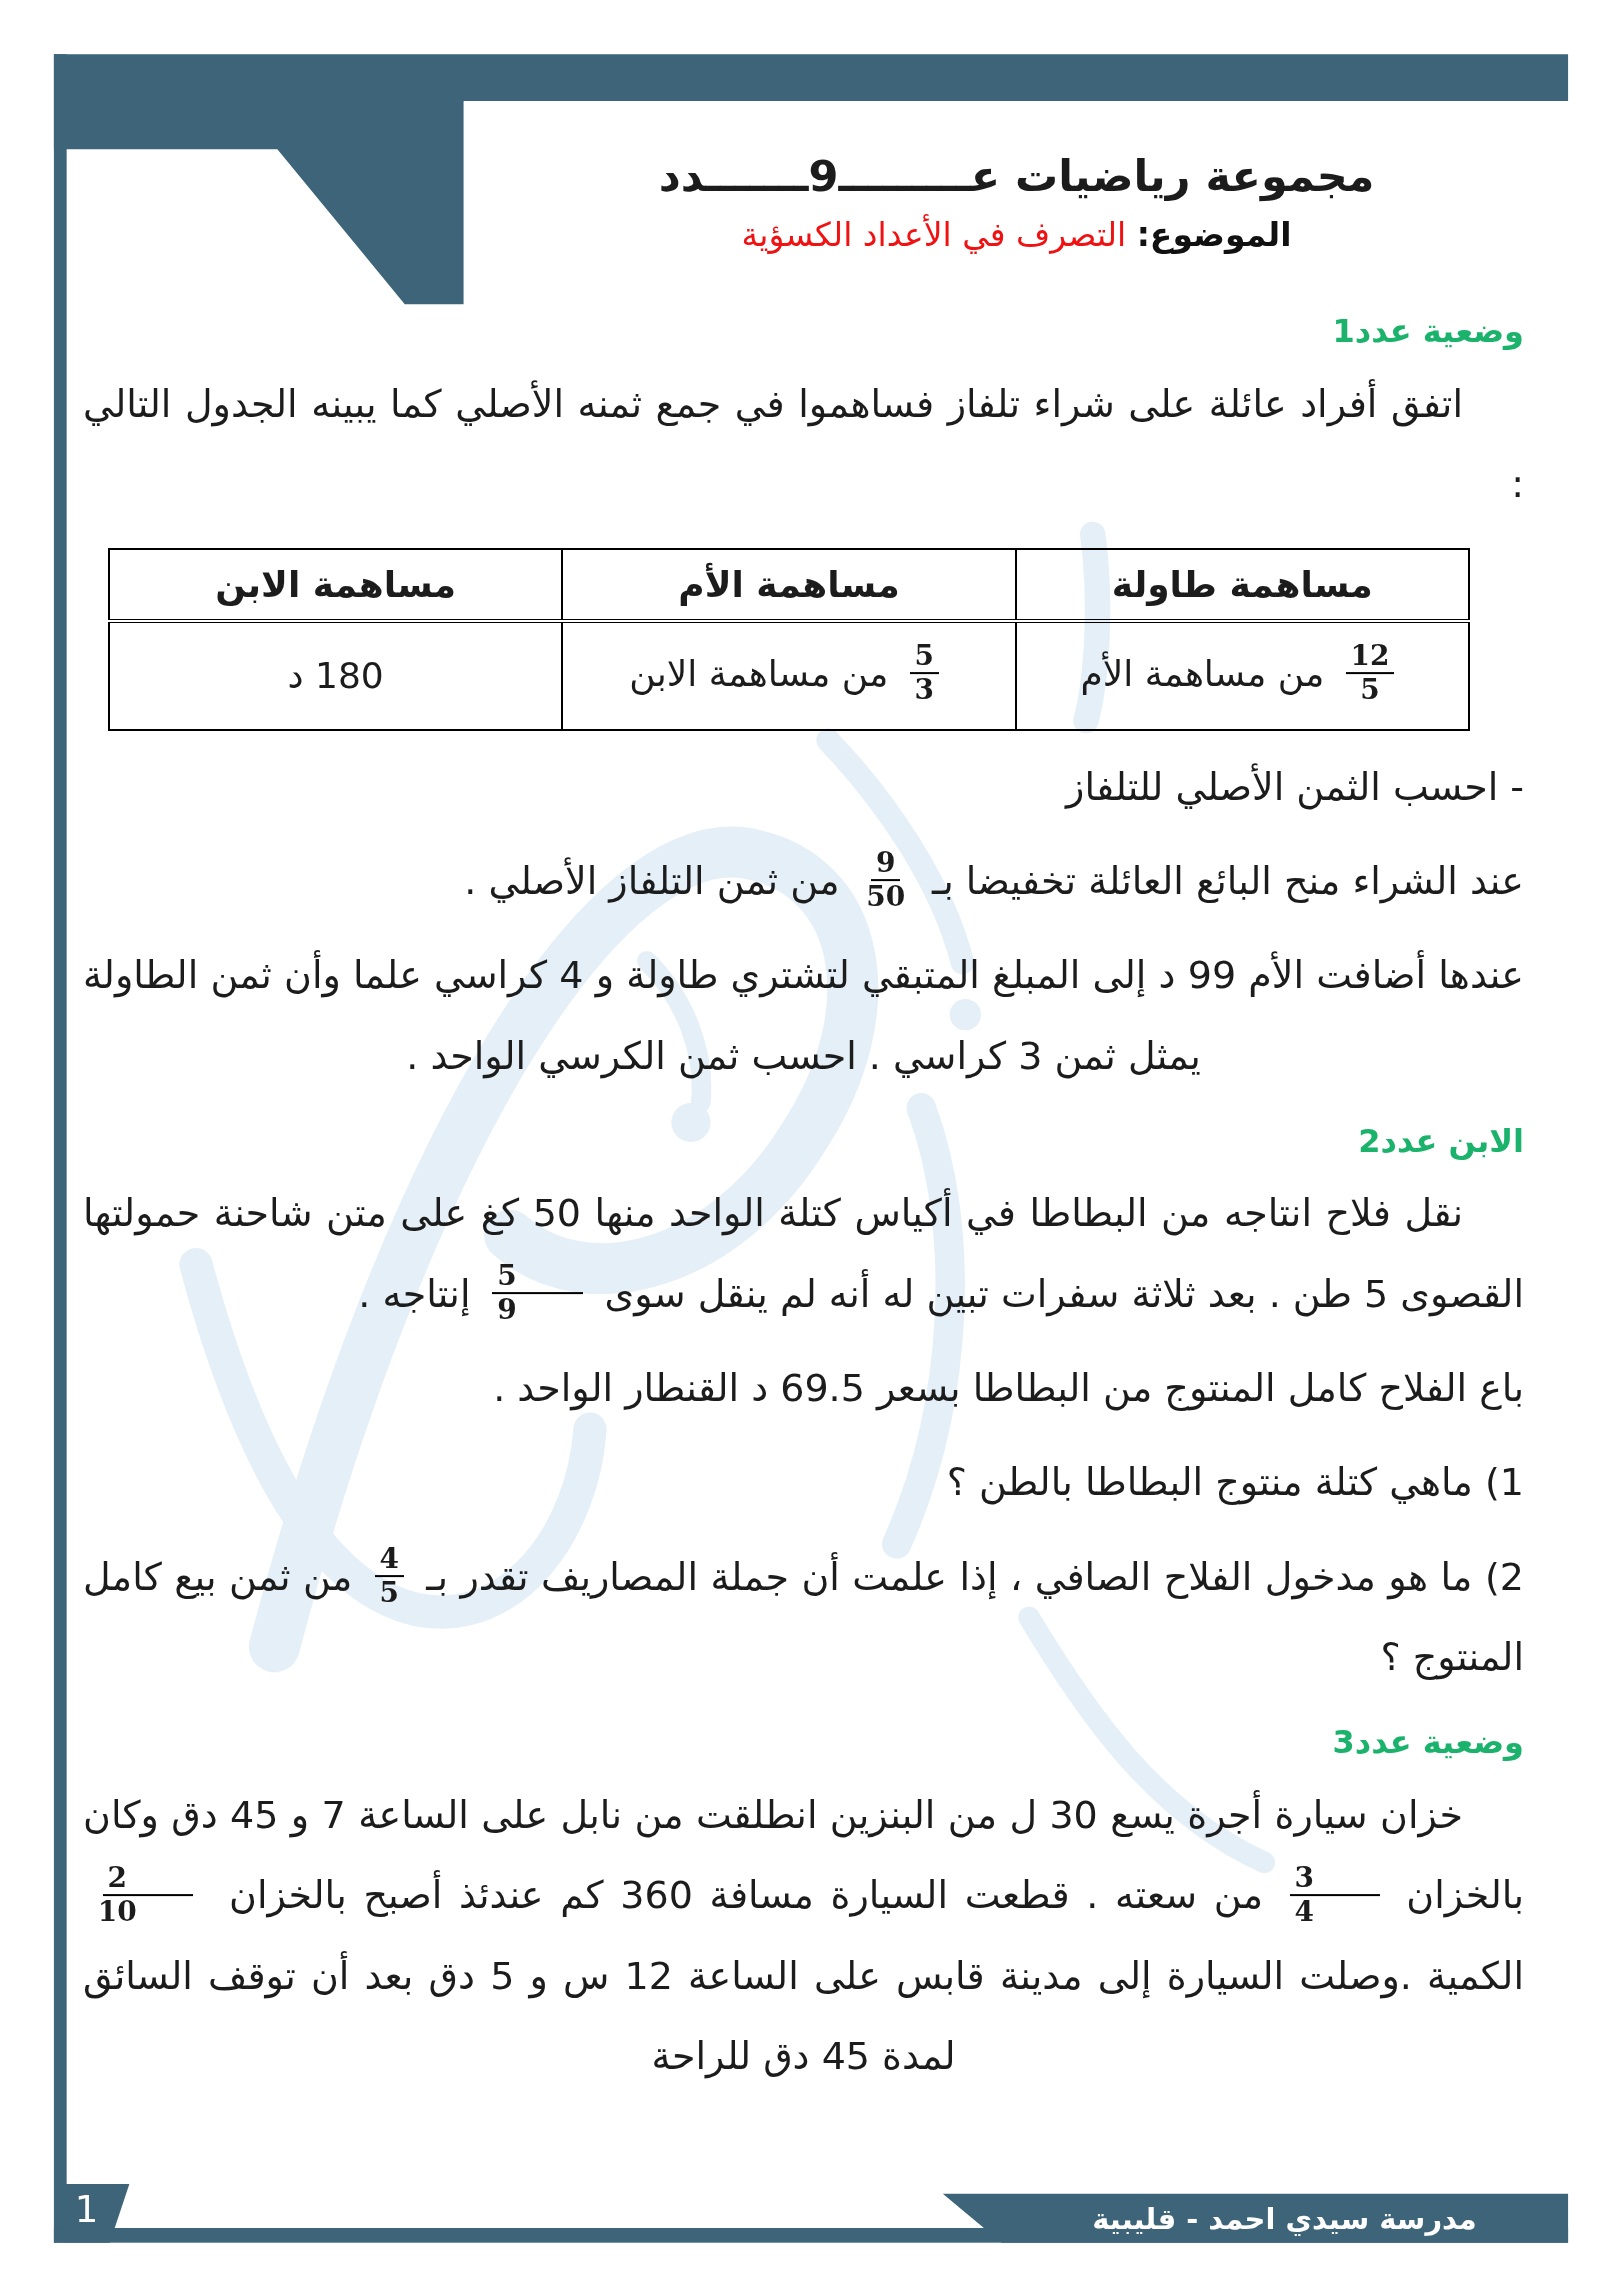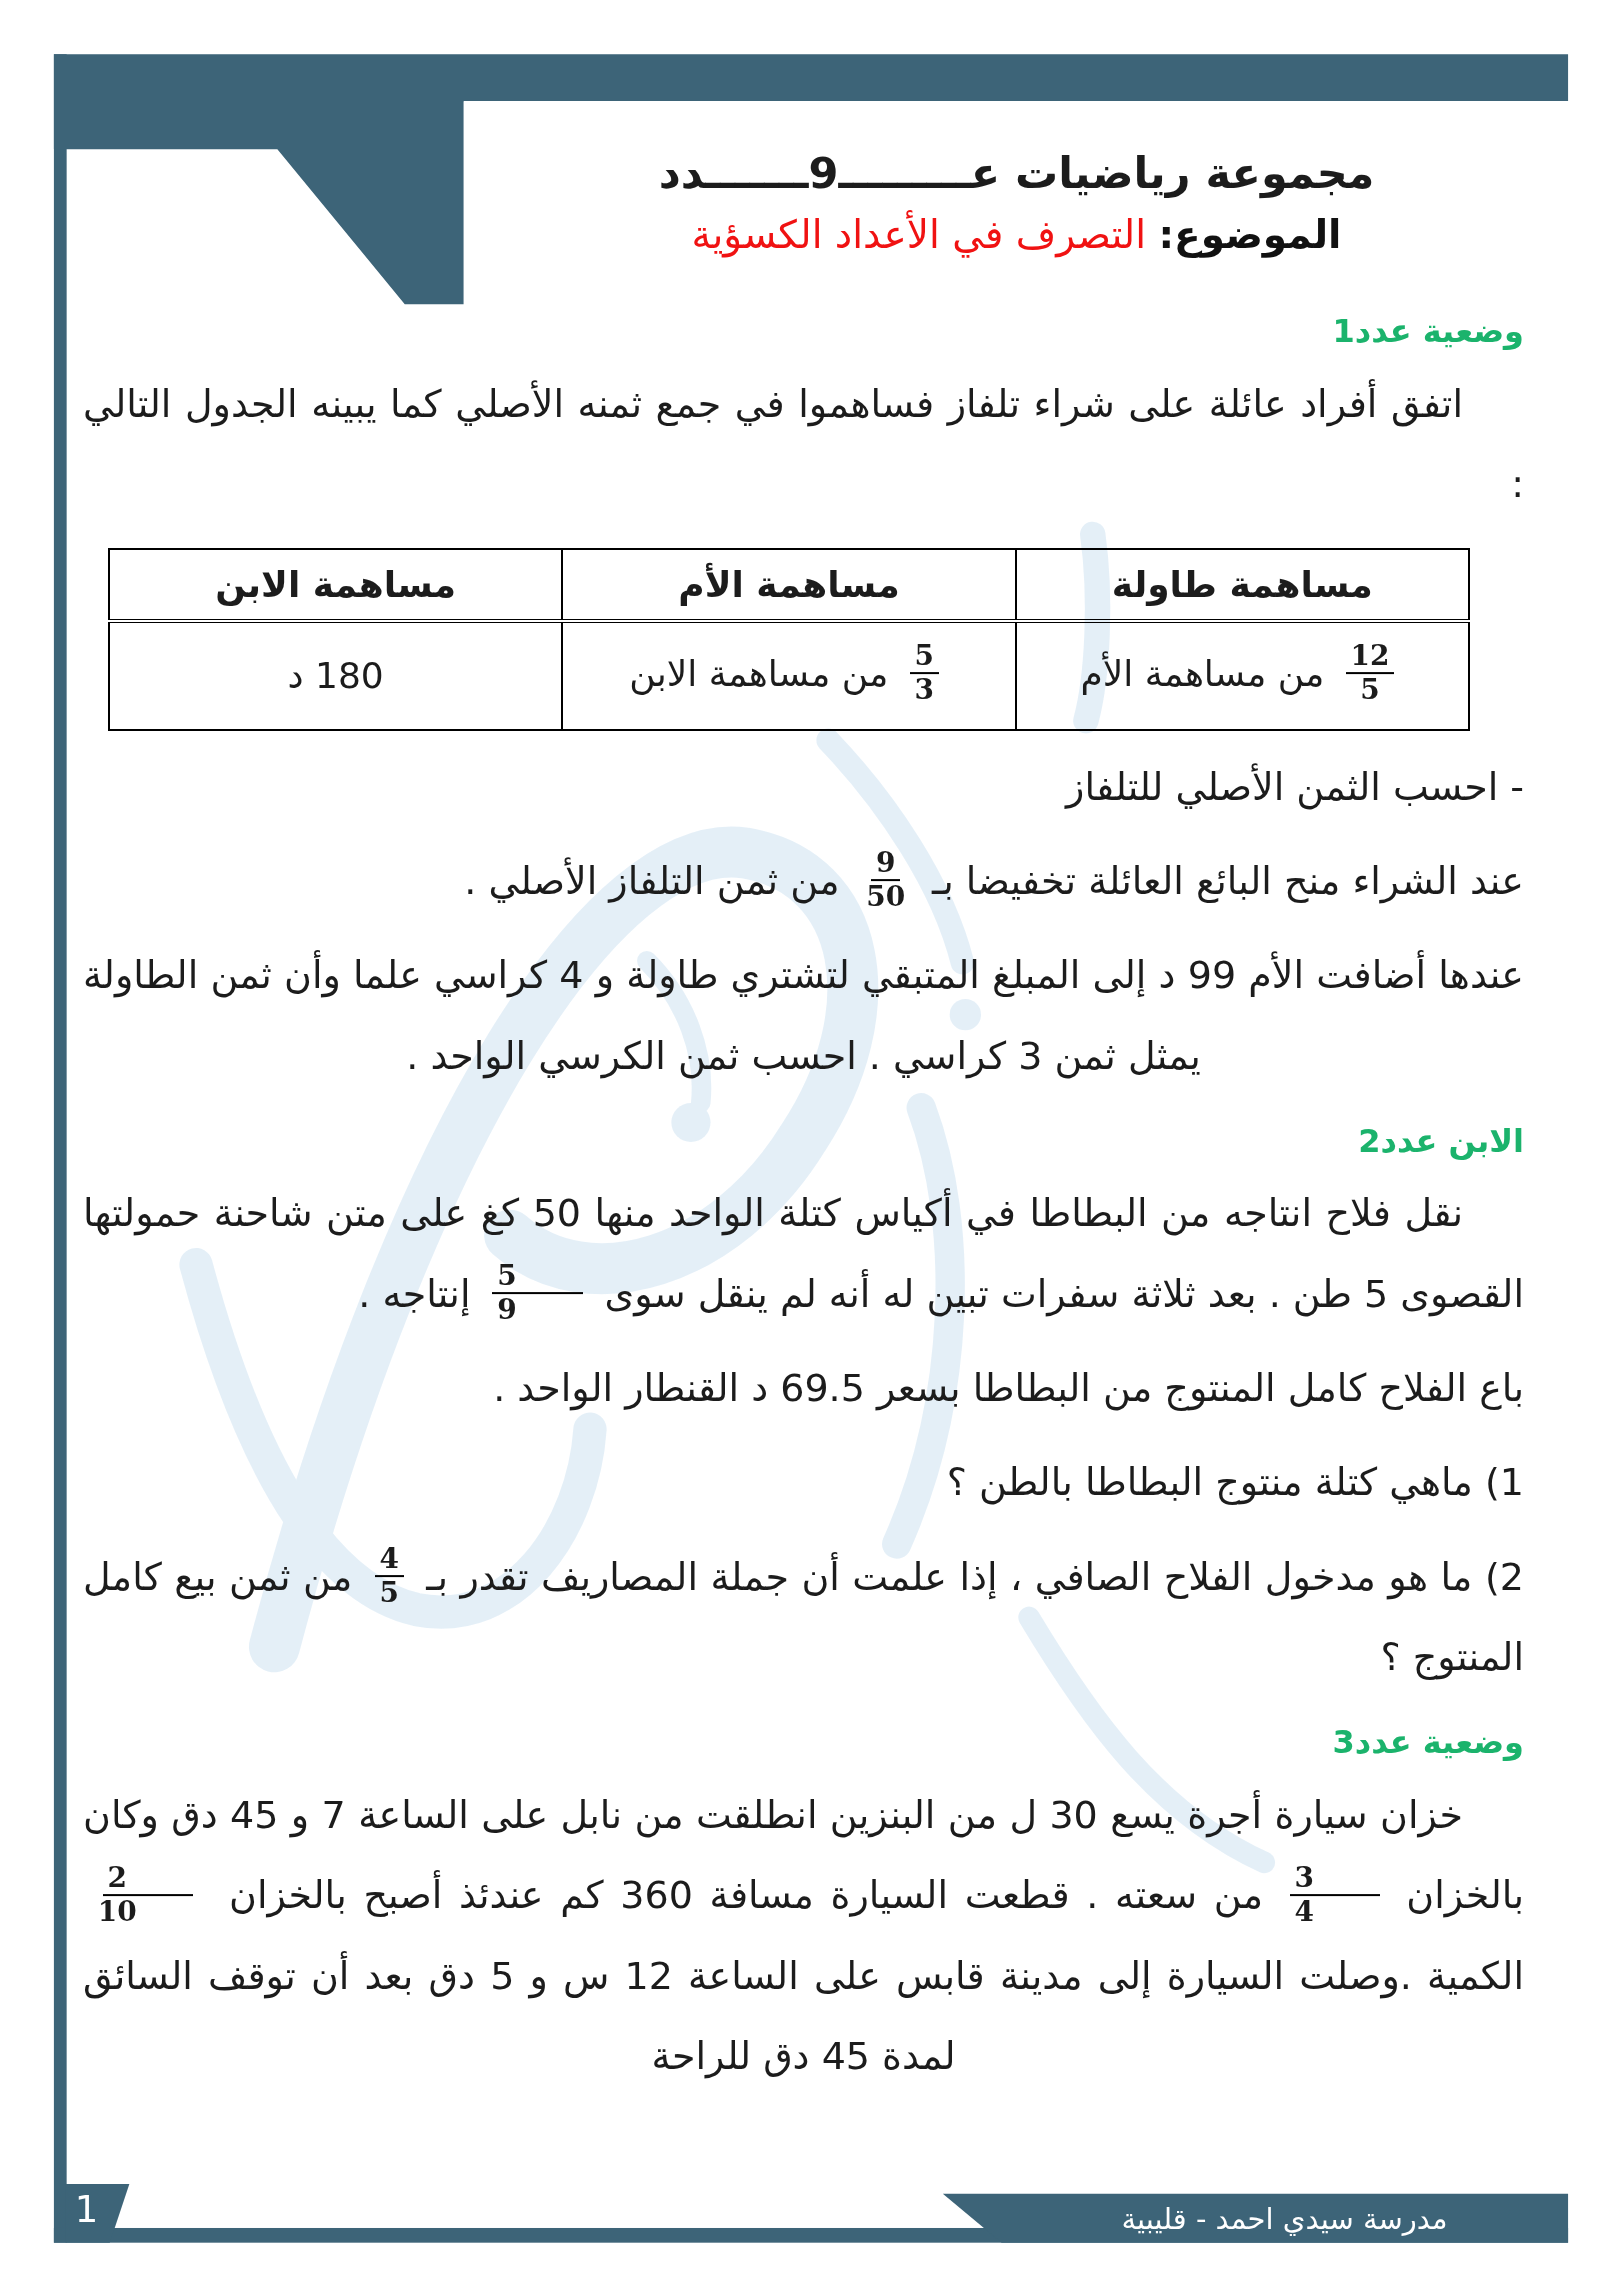--- a/index.html
+++ b/index.html
@@ -16,21 +16,21 @@
   }
   .layer{position:absolute;left:0;top:0;}
   #frame-svg{z-index:1;}
   #wm-svg{z-index:0;}
   
   .header-box{
     position:absolute;left:464px;top:101px;width:1105px;height:203px;background:#fff;z-index:2;
     display:flex;flex-direction:column;align-items:center;justify-content:center;direction:rtl;gap:13.7px;
   }
   .doc-title{font-size:43px;font-weight:bold;letter-spacing:0;white-space:nowrap;}
-  .subject-line{font-size:39px;white-space:nowrap;}
+  .subject-line{font-size:33px;white-space:nowrap;}
   .subject-label{font-weight:bold;color:#111;}
   .subject-text{color:var(--red);}
   
   .content{
     position:absolute;left:83px;top:312px;width:1441px;z-index:2;direction:rtl;text-align:right;
   }
   .sec-head{
     color:var(--heading);font-size:32px;font-weight:600;margin:25.5px 0 9.8px 0;text-align:right;
   }
   .section:first-child .sec-head{margin-top:0;}
@@ -52,21 +52,21 @@
   .ctable th,.ctable td{border:2px solid #000;text-align:center;vertical-align:middle;padding:3.9px 7.8px;}
   .ctable th{font-weight:bold;height:61px;border-bottom:4.9px double #000;}
   .ctable td{height:98px;}
   
   .page-number{
     position:absolute;left:61px;top:2184px;width:51px;height:51px;z-index:3;
     color:#fff;font-size:37px;display:flex;align-items:center;justify-content:center;
   }
   .school{
     position:absolute;left:1010px;top:2194px;width:549px;height:49px;z-index:3;direction:rtl;
-    color:#fff;font-size:29px;font-weight:normal;display:flex;align-items:center;justify-content:center;
+    color:#fff;font-size:29px;font-weight:bold;display:flex;align-items:center;justify-content:center;
   }
 </style>
 </head>
 <body>
 
 <div class="page">
 
   <svg id="wm-svg" class="layer" width="1621" height="2293" viewBox="0 0 1654 2339" opacity="0.55">
     <g fill="none" stroke-linecap="round">
       <path d="M280,1680 C420,1150 620,850 760,870 C880,890 905,1030 820,1160 C740,1290 600,1330 520,1260" stroke-width="52" stroke="#cfe3f2"></path>

